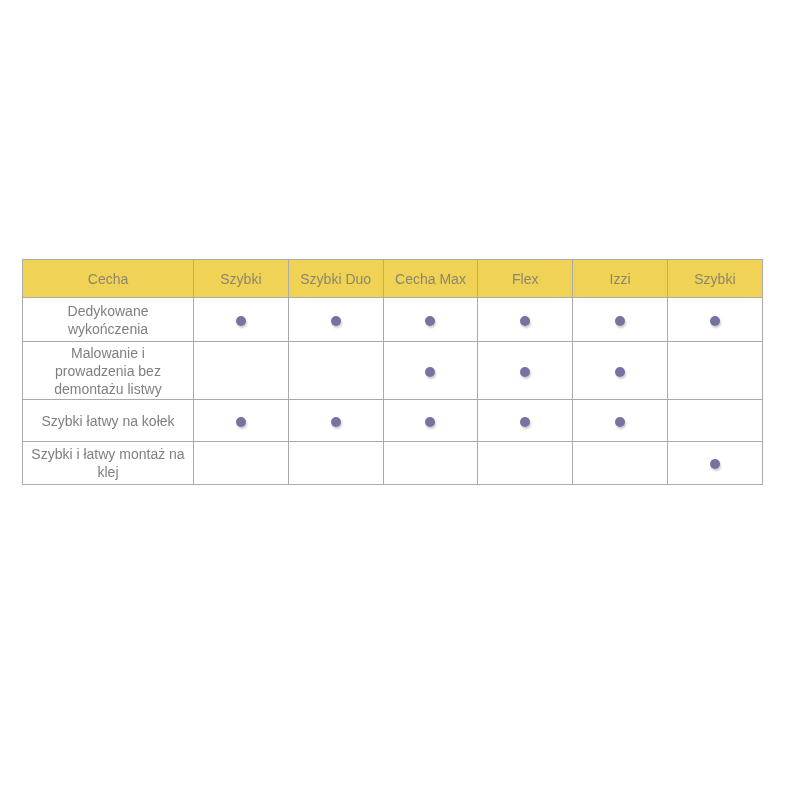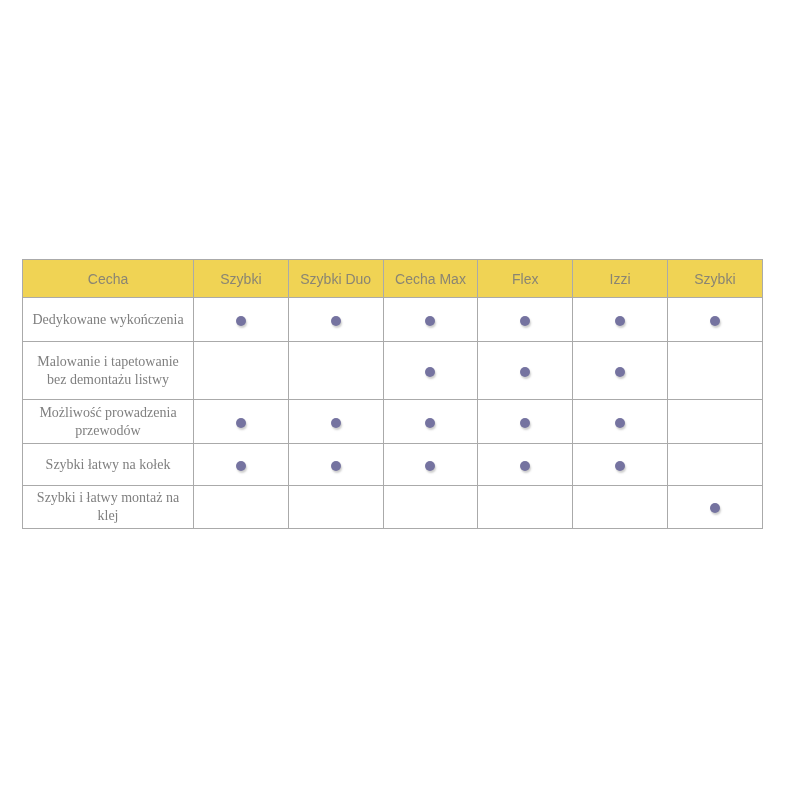--- a/index.html
+++ b/index.html
@@ -34,21 +34,20 @@
   }
   tr.head-row { height: 38px; }
   tr.head-row th {
     background: #f0d354;
     color: #8a8573;
     padding: 0 10px;
   }
   td.feature-cell {
     color: #7f7f7f;
     padding: 0 7px;
-    font-family: Liberation Serif, serif;
   }
   td.dot-cell { padding: 0; }
   .dot {
     display: inline-block;
     width: 10px;
     height: 10px;
     border-radius: 50%;
     background: #7573a0;
     vertical-align: middle;
     opacity: 0;
@@ -92,32 +91,23 @@
       <tr class="r0">
         <td class="feature-cell">Dedykowane wykończenia</td>
         <td class="dot-cell"><span class="dot visible"></span></td>
         <td class="dot-cell"><span class="dot visible"></span></td>
         <td class="dot-cell"><span class="dot visible"></span></td>
         <td class="dot-cell"><span class="dot visible"></span></td>
         <td class="dot-cell"><span class="dot visible"></span></td>
         <td class="dot-cell"><span class="dot visible"></span></td>
       </tr>
       <tr class="r1">
-        <td class="feature-cell">Malowanie i tapetowanie bez demontażu listwy</td>
+        <td class="feature-cell">Malowanie i prowadzenia bez demontażu listwy</td>
         <td class="dot-cell"><span class="dot"></span></td>
         <td class="dot-cell"><span class="dot"></span></td>
-        <td class="dot-cell"><span class="dot visible"></span></td>
-        <td class="dot-cell"><span class="dot visible"></span></td>
-        <td class="dot-cell"><span class="dot visible"></span></td>
-        <td class="dot-cell"><span class="dot"></span></td>
-      </tr>
-      <tr class="r2">
-        <td class="feature-cell">Możliwość prowadzenia przewodów</td>
-        <td class="dot-cell"><span class="dot visible"></span></td>
-        <td class="dot-cell"><span class="dot visible"></span></td>
         <td class="dot-cell"><span class="dot visible"></span></td>
         <td class="dot-cell"><span class="dot visible"></span></td>
         <td class="dot-cell"><span class="dot visible"></span></td>
         <td class="dot-cell"><span class="dot"></span></td>
       </tr>
       <tr class="r3">
         <td class="feature-cell">Szybki łatwy na kołek</td>
         <td class="dot-cell"><span class="dot visible"></span></td>
         <td class="dot-cell"><span class="dot visible"></span></td>
         <td class="dot-cell"><span class="dot visible"></span></td>

